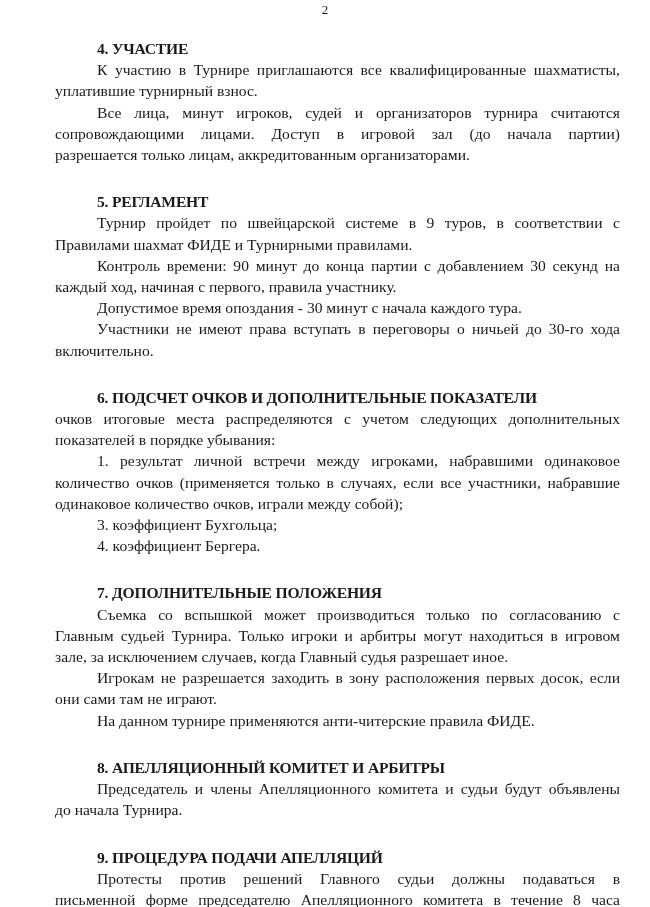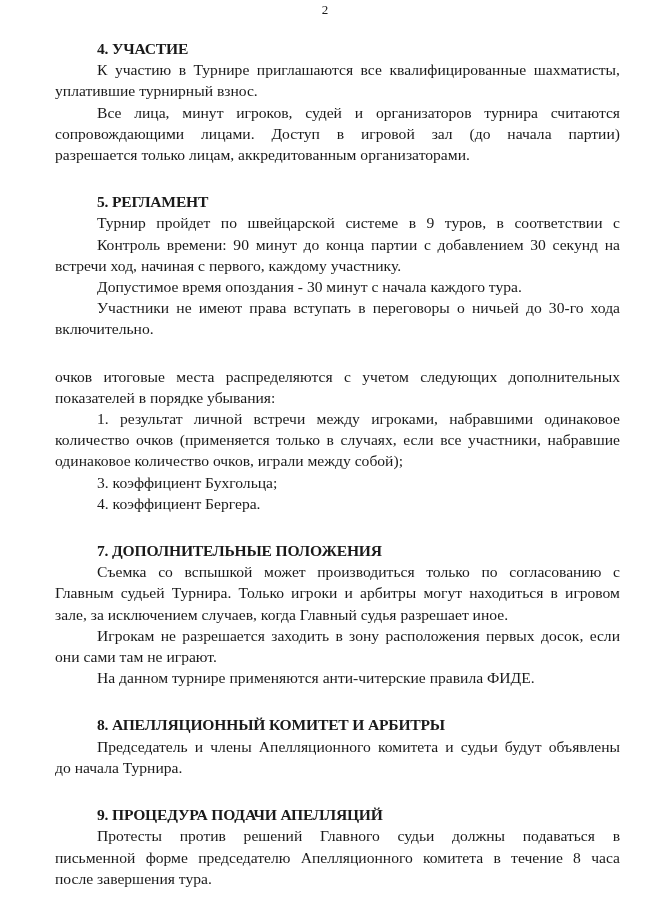--- a/index.html
+++ b/index.html
@@ -25,28 +25,30 @@
       <span class="ln ind">К участию в Турнире приглашаются все квалифицированные шахматисты,</span>
       <span class="ln last">уплатившие турнирный взнос.</span>
       <span class="ln ind">Все лица, минут игроков, судей и организаторов турнира считаются</span>
       <span class="ln">сопровождающими лицами. Доступ в игровой зал (до начала партии)</span>
       <span class="ln last">разрешается только лицам, аккредитованным организаторами.</span>
     </div>
     <div class="gap"></div>
     <div class="section">
       <div class="h">5. РЕГЛАМЕНТ</div>
       <span class="ln ind">Турнир пройдет по швейцарской системе в 9 туров, в соответствии с</span>
+      <span class="ln last">Правилами шахмат ФИДЕ и Турнирными правилами.</span>
       <span class="ln ind">Контроль времени: 90 минут до конца партии с добавлением 30 секунд на</span>
-      <span class="ln last">встречи ход, начиная с первого, каждому участнику.</span>
+      <span class="ln last">каждый ход, начиная с первого, правила участнику.</span>
       <span class="ln ind last">Допустимое время опоздания - 30 минут с начала каждого тура.</span>
       <span class="ln ind">Участники не имеют права вступать в переговоры о ничьей до 30-го хода</span>
       <span class="ln last">включительно.</span>
     </div>
     <div class="gap"></div>
     <div class="section">
+      <div class="h">6. ПОДСЧЕТ ОЧКОВ И ДОПОЛНИТЕЛЬНЫЕ ПОКАЗАТЕЛИ</div>
       <span class="ln">очков итоговые места распределяются с учетом следующих дополнительных</span>
       <span class="ln last">показателей в порядке убывания:</span>
       <span class="ln ind">1. результат личной встречи между игроками, набравшими одинаковое</span>
       <span class="ln">количество очков (применяется только в случаях, если все участники, набравшие</span>
       <span class="ln last">одинаковое количество очков, играли между собой);</span>
       <span class="ln ind last">3. коэффициент Бухгольца;</span>
       <span class="ln ind last">4. коэффициент Бергера.</span>
     </div>
     <div class="gap"></div>
     <div class="section">

